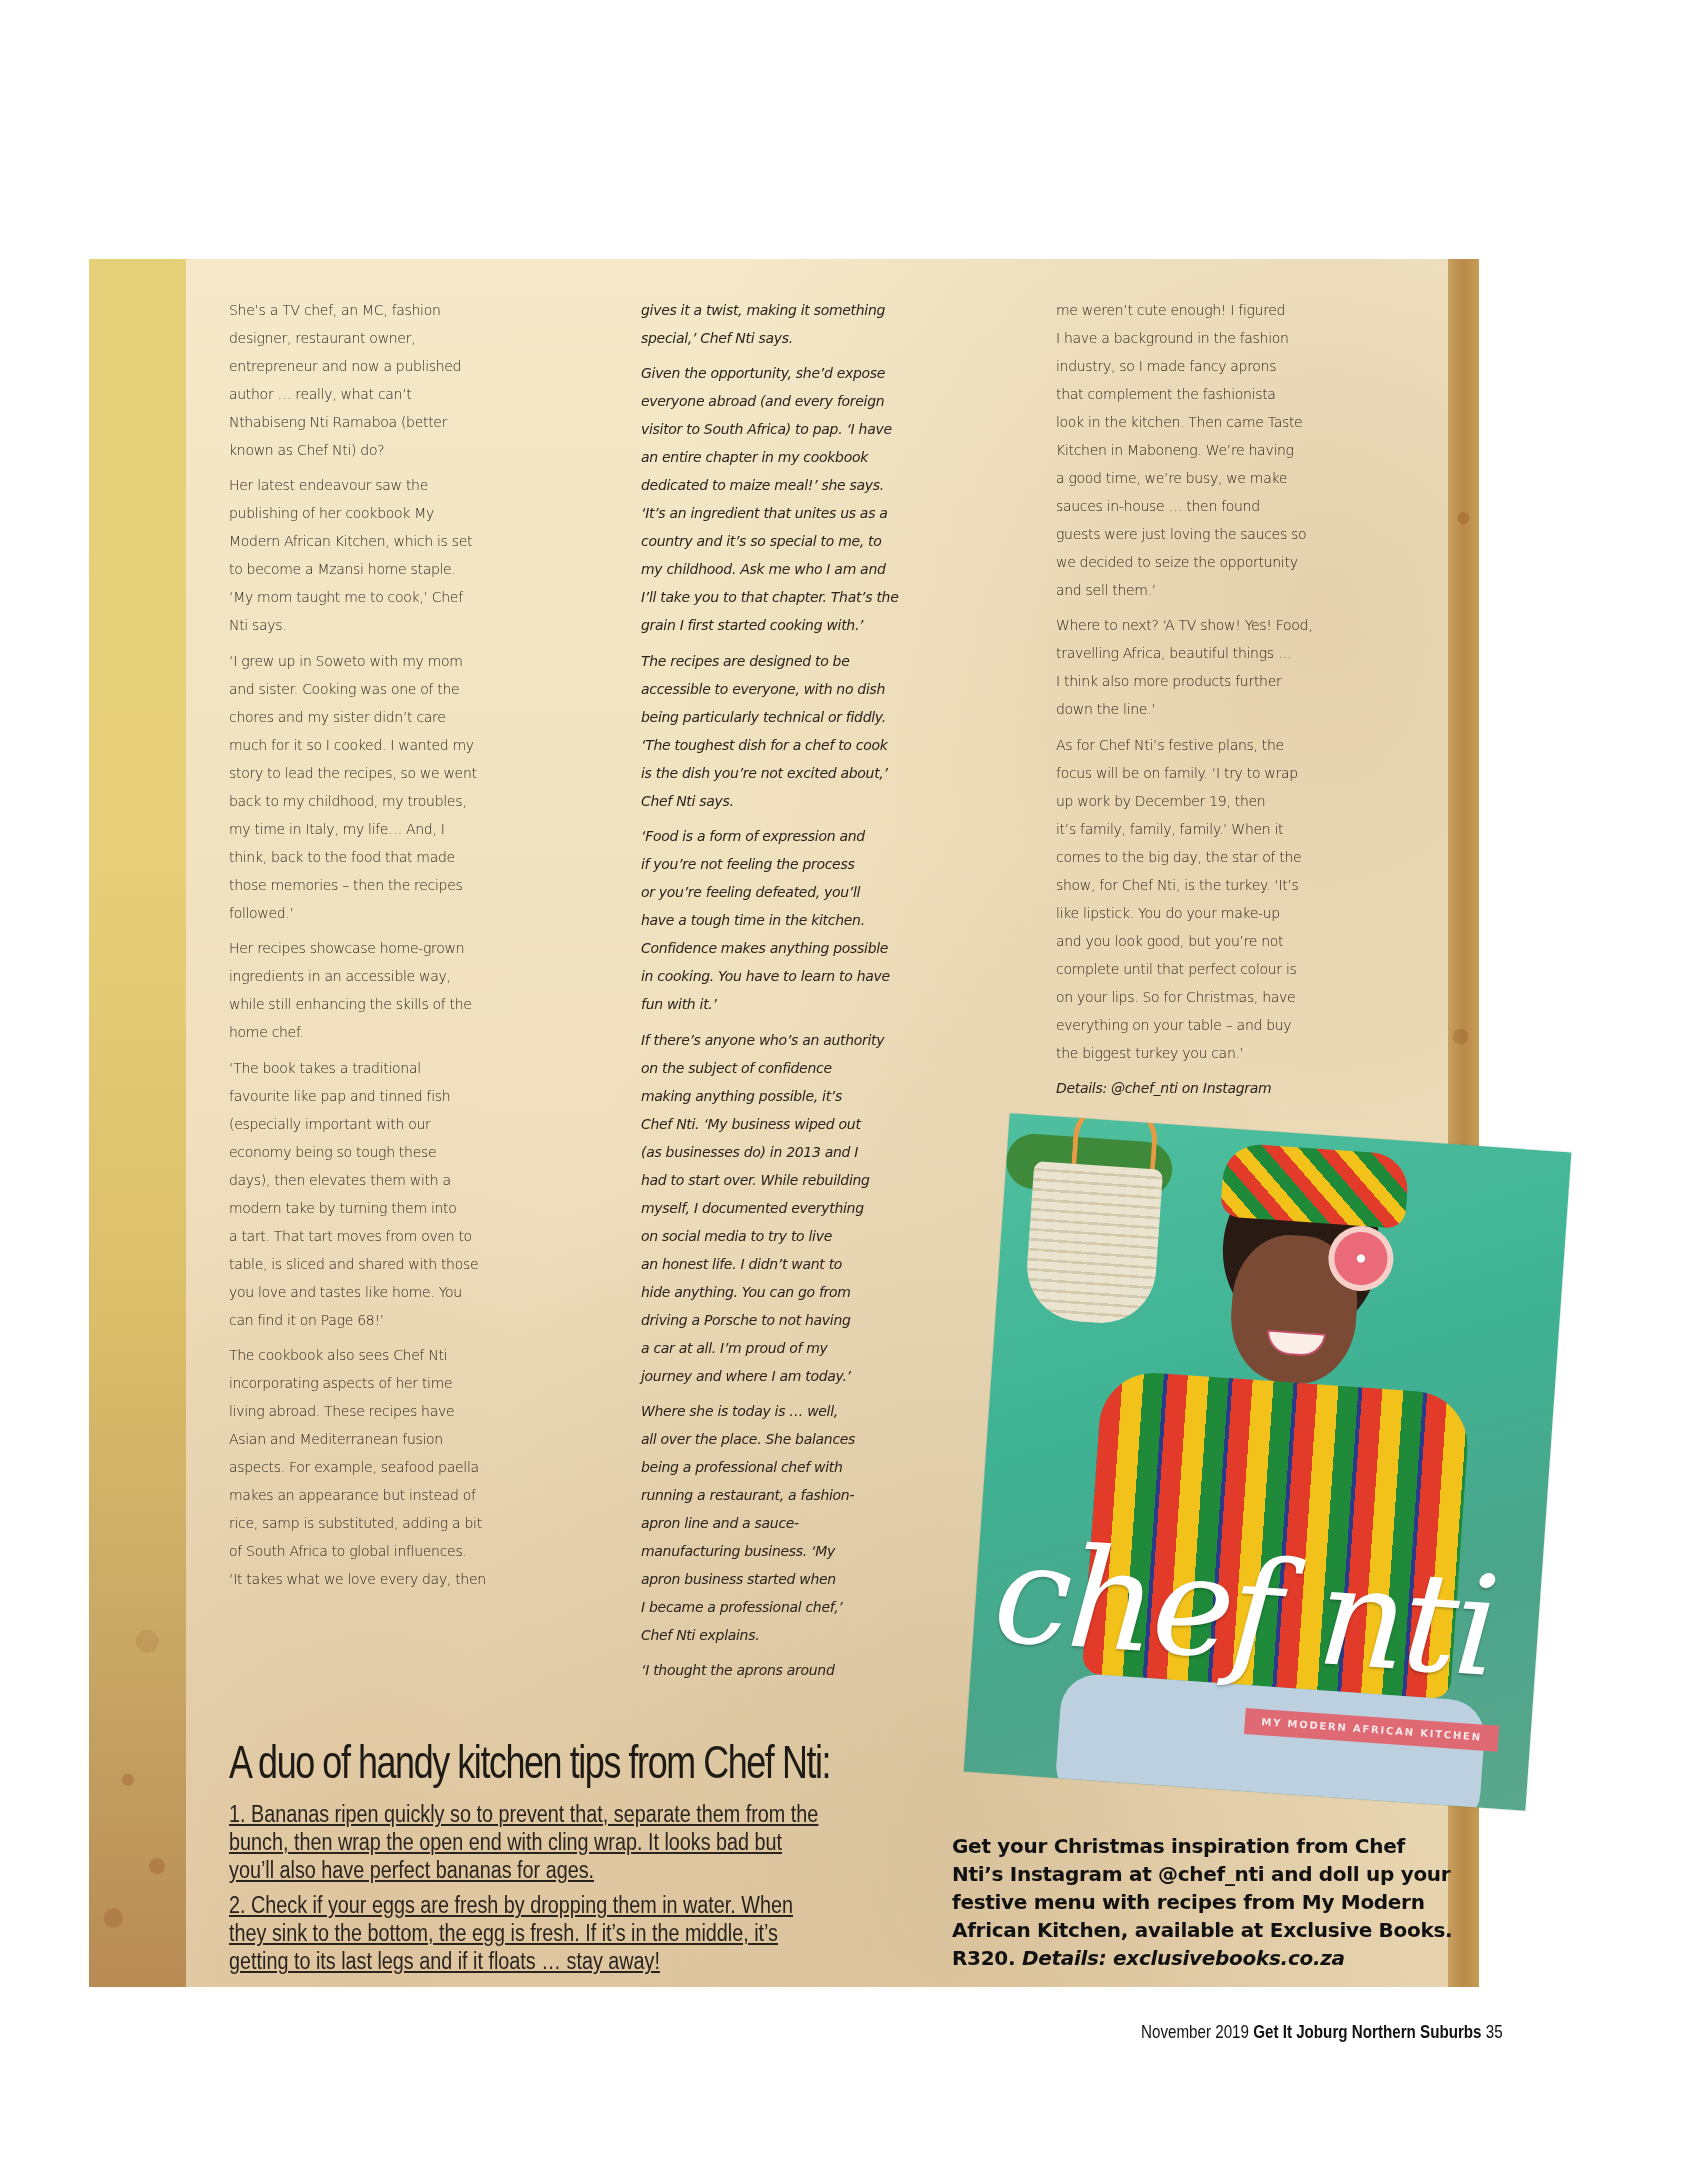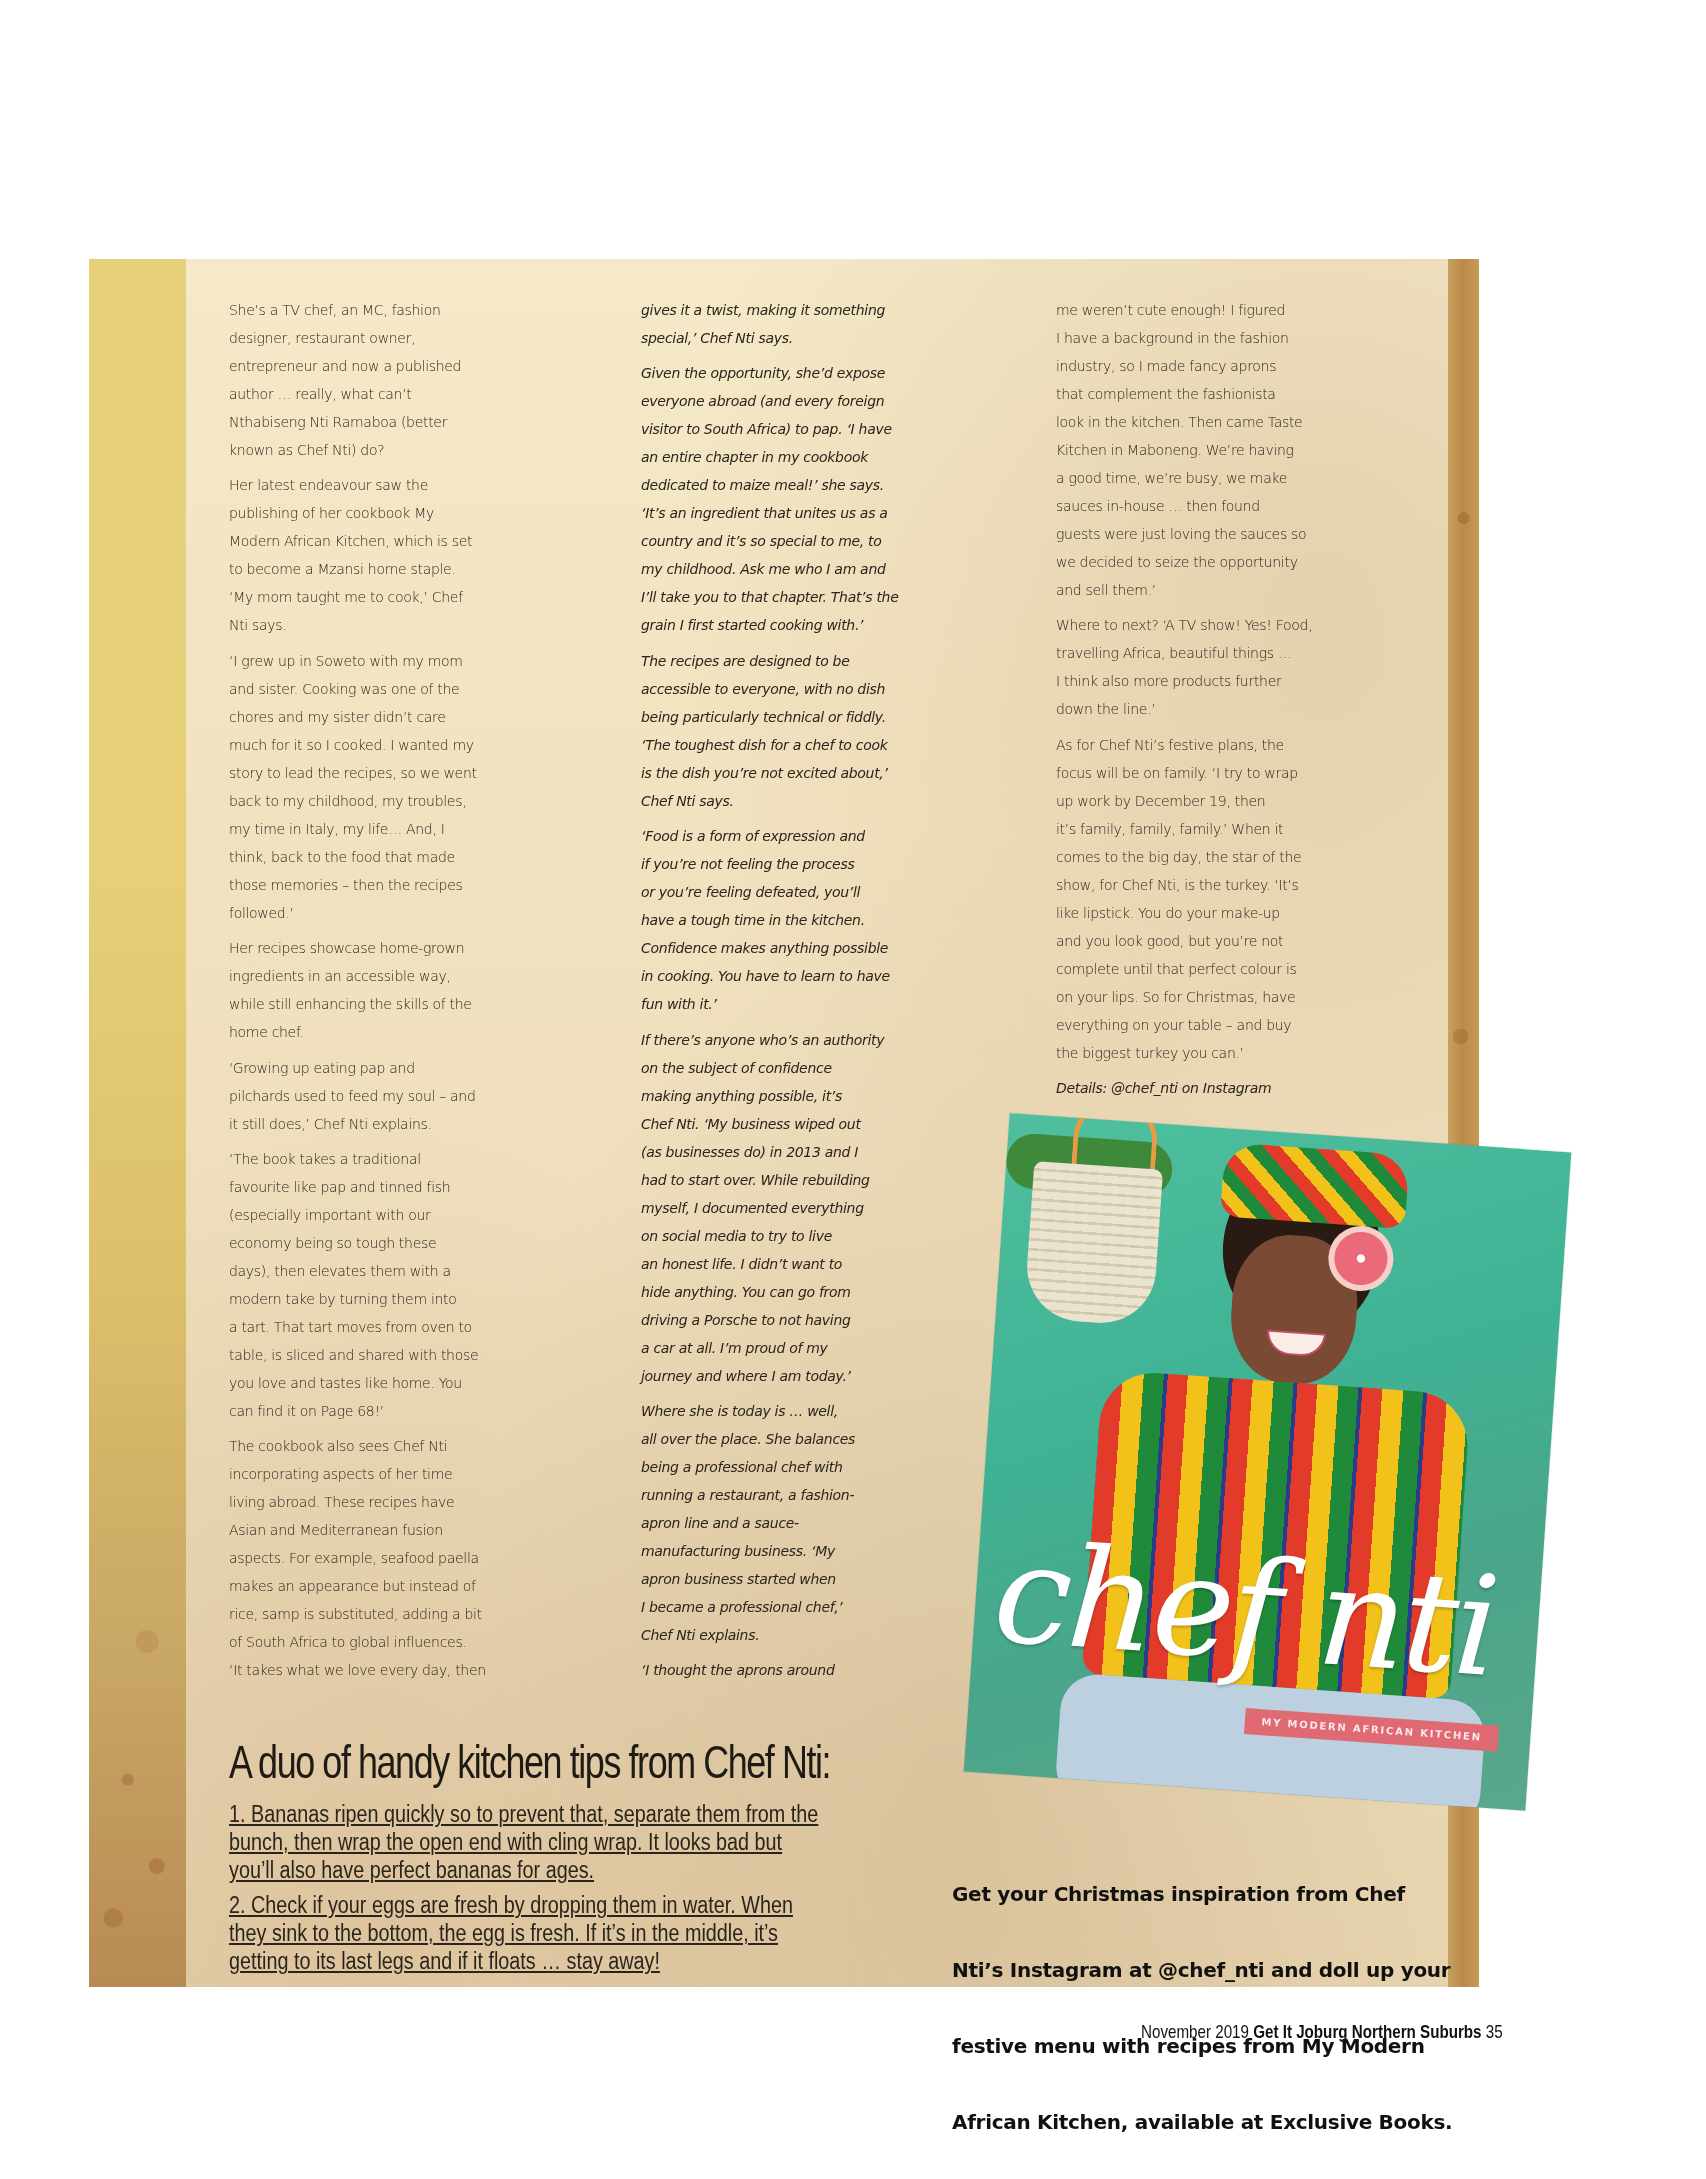--- a/index.html
+++ b/index.html
@@ -51,21 +51,21 @@
   .cover .smile{position:absolute;left:272px;top:198px;width:55px;height:20px;border-radius:0 0 28px 28px;background:#fbeee6;border:2.8px solid #c2506a;}
   .cover .grapefruit{position:absolute;left:328px;top:88px;width:65px;height:65px;border-radius:50%;background:radial-gradient(circle,#fff 0 3.7px,#ea6a7a 4.6px 26px,#f6d0c8 27px);}
   .cover .top{position:absolute;left:111px;top:249px;width:369px;height:305px;border-radius:55px 55px 18.5px 18.5px;
     background:repeating-linear-gradient(90deg,#e23b2a 0 20px,#f2c21a 20px 41px,#1e8a3a 41px 61px,#2b3a8a 61px 65px);}
   .cover .jeans{position:absolute;left:92px;top:554px;width:425px;height:129px;border-radius:37px;background:#bcd0e0;}
   .cover .title{position:absolute;left:18.5px;top:411px;font-family:"DejaVu Serif",serif;font-style:italic;font-size:138px;line-height:138px;color:#ffffff;letter-spacing:-3.7px;text-shadow:0 1.8px 2.8px rgba(0,0,0,.25);white-space:nowrap;}
   .cover .subtitle-band{position:absolute;left:277px;top:577px;width:254px;height:26px;background:#df6a73;color:#fbe8e8;
     font-family:"DejaVu Sans",sans-serif;font-size:10px;letter-spacing:1.8px;line-height:26px;text-align:center;font-weight:bold;}
 
   .caption{position:absolute;left:952px;top:1832px;font-family:"DejaVu Sans",sans-serif;font-weight:bold;font-size:20px;line-height:28px;color:#111;letter-spacing:-0.3px;}
-  .caption .line{display:block;white-space:nowrap;margin-top:48px;}
+  .caption .line{display:block;white-space:nowrap;}
   .caption .italic{font-style:italic;}
 
   .footer{position:absolute;left:1141px;top:2021px;font-family:"Liberation Sans",sans-serif;font-size:18.5px;color:#111;white-space:nowrap;transform:scaleX(0.82);transform-origin:left top;}
   .footer b{font-weight:bold;}
 </style>
 </head>
 <body>
 
 <div class="page">
   <div class="left-strip"></div>
@@ -100,25 +100,20 @@
       <span class="line">my time in Italy, my life… And, I</span>
       <span class="line">think, back to the food that made</span>
       <span class="line">those memories – then the recipes</span>
       <span class="line">followed.’</span>
     </div>
     <div class="p">
       <span class="line">Her recipes showcase home-grown</span>
       <span class="line">ingredients in an accessible way,</span>
       <span class="line">while still enhancing the skills of the</span>
       <span class="line">home chef.</span>
-    </div>
-    <div class="p">
-      <span class="line">‘Growing up eating pap and</span>
-      <span class="line">pilchards used to feed my soul – and</span>
-      <span class="line">it still does,’ Chef Nti explains.</span>
     </div>
     <div class="p">
       <span class="line">‘The book takes a traditional</span>
       <span class="line">favourite like pap and tinned fish</span>
       <span class="line">(especially important with our</span>
       <span class="line">economy being so tough these</span>
       <span class="line">days), then elevates them with a</span>
       <span class="line">modern take by turning them into</span>
       <span class="line">a tart. That tart moves from oven to</span>
       <span class="line">table, is sliced and shared with those</span>

